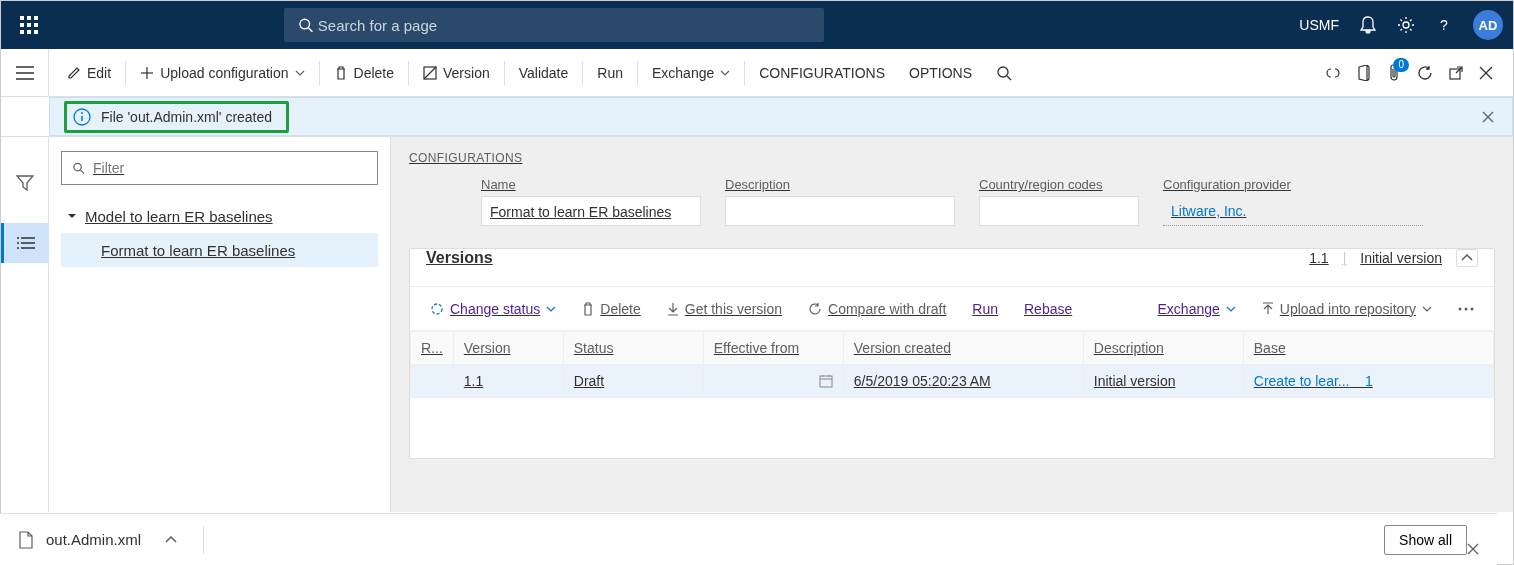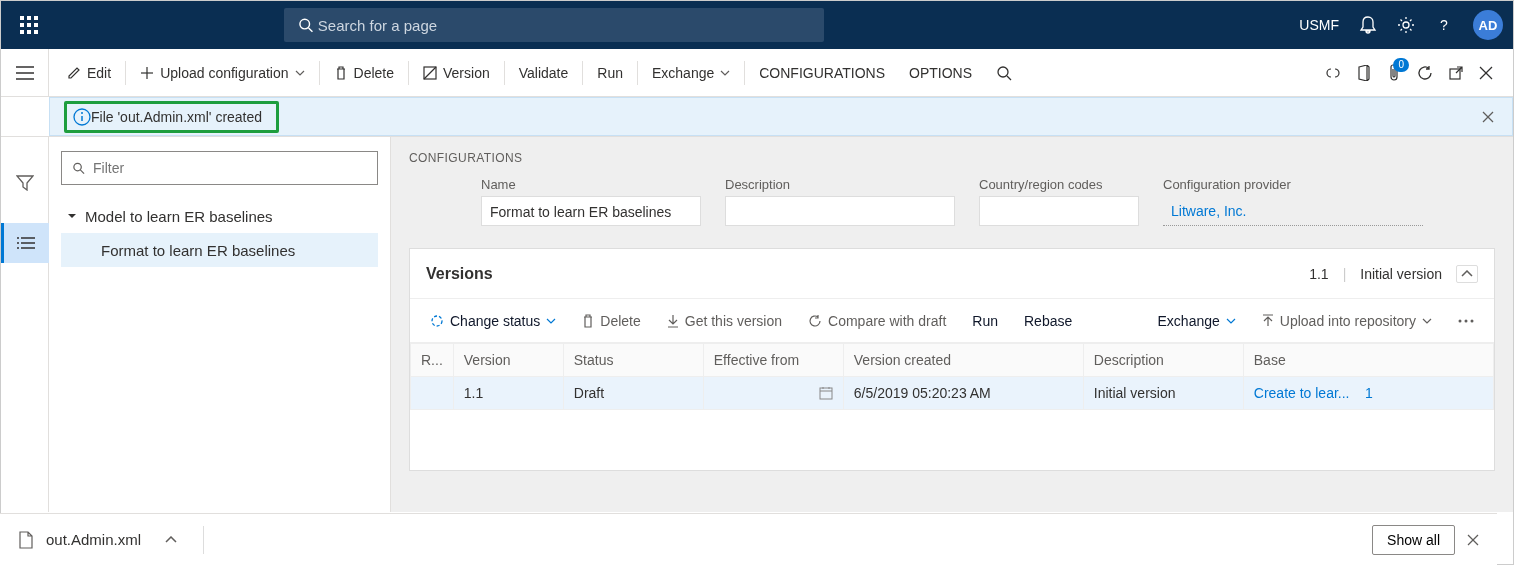--- a/index.html
+++ b/index.html
@@ -24,25 +24,25 @@
 .action-btn { display: flex; align-items: center; padding: 0 12px; height: 100%; cursor: pointer; color: #323130; font-size: 14px; gap: 6px; }
 .divider { width: 1px; height: 24px; background: #e1dfdd; margin: 0 2px; }
 .actionbar-right { display: flex; align-items: center; margin-left: auto; gap: 16px; padding-right: 14px; }
 .attach-badge { position: relative; }
 .attach-badge .badge { position: absolute; top: -6px; right: -8px; background: #0078d4; color: #fff; border-radius: 8px; font-size: 10px; padding: 0 5px; line-height: 14px; }
 
 
 .msgbar { height: 40px; display: flex; align-items: center; border-bottom: 1px solid #e1dfdd; }
 .msgbar-left-spacer { width: 48px; }
 .msgbar-content { flex: 1; height: 100%; background: #e6f2fb; border: 1px solid #c7e0f4; display: flex; align-items: center; padding: 0 14px; margin-right: 0; }
-.msg-highlight { display: flex; align-items: center; padding: 4px 14px 4px 6px; border: 3px solid #1e9e3e; border-radius: 2px; margin-left: 0; }
+.msg-highlight { display: flex; align-items: center; gap: 10px; padding: 4px 14px 4px 6px; border: 3px solid #1e9e3e; border-radius: 2px; margin-left: 0; }
 .msgbar-close { margin-left: auto; cursor: pointer; color: #605e5c; padding-right: 4px; }
 
 
-.content-row { display: flex; height: calc(100% - 48px - 48px - 40px - 52px); }
+.content-row { display: flex; height: calc(100% - 48px - 48px - 40px - 52px); text-decoration: underline; }
 .leftrail { width: 48px; border-right: 1px solid #e1dfdd; display: flex; flex-direction: column; align-items: center; padding-top: 26px; gap: 20px; }
 .leftrail .rail-btn { cursor: pointer; color: #605e5c; width: 48px; height: 40px; display: flex; align-items: center; justify-content: center; }
 .leftrail .rail-btn.active { background: #cfe4fa; border-left: 3px solid #0078d4; }
 
 
 .navpane { width: 342px; border-right: 1px solid #e1dfdd; padding: 14px 12px 0 12px; }
 .filter-box { display: flex; align-items: center; border: 1px solid #8a8886; height: 34px; padding: 0 10px; gap: 8px; }
 .filter-box input { border: none; outline: none; width: 100%; font-size: 14px; }
 .tree { margin-top: 14px; }
 .tree-node { display: flex; align-items: center; height: 34px; gap: 8px; padding-left: 6px; cursor: pointer; font-size: 15px; }
@@ -54,40 +54,40 @@
 .section-title { font-size: 12px; letter-spacing: 0.4px; color: #605e5c; }
 .field-row { display: flex; gap: 24px; margin-top: 12px; justify-content: center; }
 .field { display: flex; flex-direction: column; gap: 4px; }
 .field-label { font-size: 13px; color: #605e5c; }
 .field-val { background: #fff; border: 1px solid #ddd; height: 30px; line-height: 30px; padding: 0 8px; min-width: 220px; font-size: 14px; }
 .field-val.link { border: none; border-bottom: 1px dotted #999; background: transparent; color: #0078d4; cursor: pointer; min-width: 260px; }
 .field-val.readonly { background: #fff; }
 
 
 .versions-card { background: #fff; border: 1px solid #ddd; margin-top: 22px; }
-.versions-header { display: flex; align-items: center; height: 50px; padding: 0 16px; border-bottom: 1px solid #eee; }
+.versions-header { display: flex; align-items: flex-start; height: 38px; padding: 0 16px; border-bottom: 1px solid #eee; }
 .versions-header .title { font-size: 16px; font-weight: 600; }
 .versions-header .meta { margin-left: auto; display: flex; align-items: center; gap: 14px; color: #323130; }
 .versions-header .chev { cursor: pointer; color: #605e5c; padding: 4px; border: 1px solid #ddd; border-radius: 2px; }
 .versions-toolbar { display: flex; align-items: center; height: 44px; padding: 0 10px; gap: 6px; border-bottom: 1px solid #eee; }
 .vtbtn { display: flex; align-items: center; gap: 6px; padding: 0 10px; height: 100%; cursor: pointer; color: #605e5c; font-size: 14px; }
-.vtbtn.primary { color: #0f172a; }
+.vtbtn.primary { color: #4c1d95; }
 .vt-spacer { flex: 1; }
 table.versions { width: 100%; border-collapse: collapse; font-size: 14px; }
 table.versions th { text-align: left; font-weight: 400; padding: 8px 10px; border: 1px solid #eee; color: #605e5c; background: #fafafa; }
 table.versions td { padding: 8px 10px; border: 1px solid #eee; background: #eaf3fc; }
 table.versions td .cal { float: right; color: #888; }
 .linkcell { color: #0078d4; cursor: pointer; }
 
 
 .statusbar { height: 52px; border-top: 1px solid #e1dfdd; display: flex; align-items: center; padding: 0 18px; gap: 12px; position: absolute; bottom: 0; left: 0; right: 17px; background: #fff; }
 .statusbar .file { flex: 0 0 auto; font-size: 15px; }
 .statusbar .chev-up { cursor: pointer; color: #605e5c; margin-left: 12px; }
 .statusbar .sep { width: 1px; height: 28px; background: #ddd; margin-left: 14px; }
-.statusbar .right { margin-left: auto; display: flex; align-items: center; gap: 12px; }
+.statusbar .right { margin-left: auto; display: flex; align-items: flex-end; }
 .showall-btn { border: 1px solid #8a8886; background: #fff; padding: 6px 14px; cursor: pointer; font-size: 14px; border-radius: 2px; }
 
 svg { display: block; }
 </style>
 </head>
 <body>
 
 <div class="topbar">
   <div class="waffle">
     <svg width="18" height="18" viewBox="0 0 18 18">

